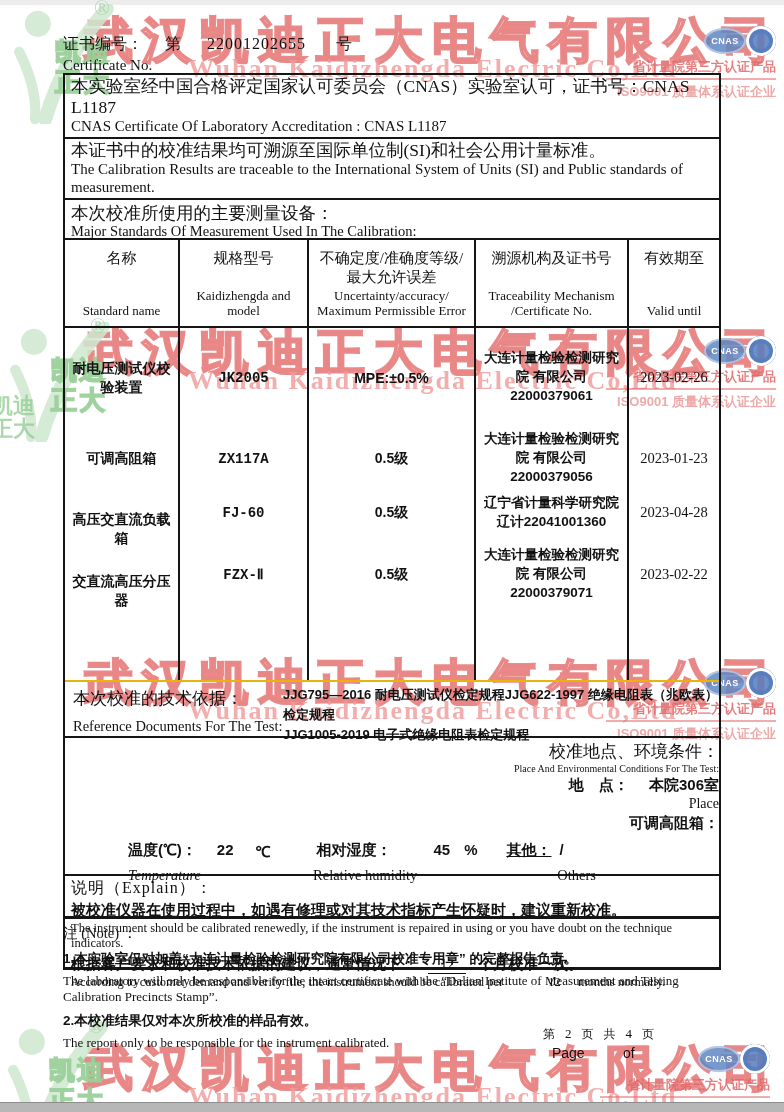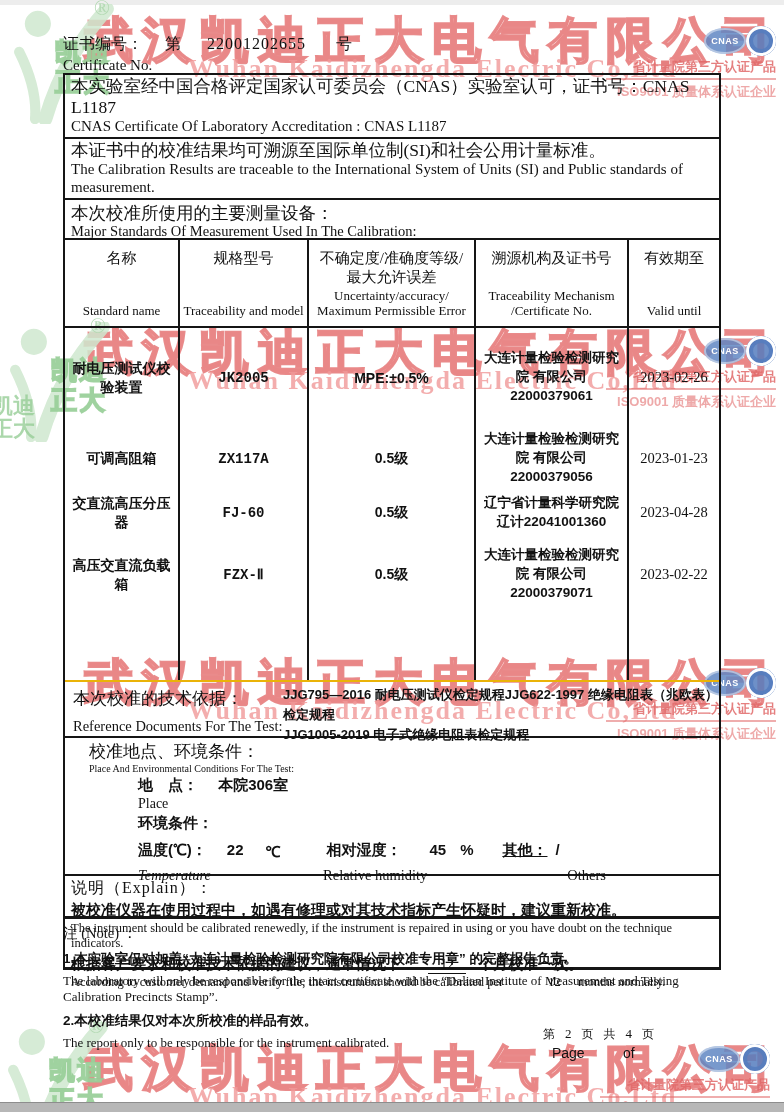--- a/index.html
+++ b/index.html
@@ -71,31 +71,31 @@
   .cell-acc{font-family:"Liberation Sans",sans-serif;font-weight:bold;font-size:14px;}
   .cell-src{font-family:"Liberation Sans",sans-serif;font-weight:bold;font-size:13.5px;line-height:1.4;}
   .cell-date{font-size:14.5px;}
 
   .ref-row{position:relative;border-top:2px solid #eab308;height:54px;}
   .ref-label{position:absolute;left:8px;top:5px;font-size:17px;}
   .ref-docs{position:absolute;left:218px;top:3px;font-family:"Liberation Sans",sans-serif;font-weight:bold;
             font-size:13px;line-height:1.55;width:436px;}
   .ref-en{position:absolute;left:8px;bottom:1px;font-size:14.5px;}
 
-  .env{border-top:2px solid #151515;height:138px;padding-left:24px;box-sizing:border-box;}
+  .env{border-top:2px solid #151515;height:138px;padding-left:14px;box-sizing:border-box;text-align:right;}
   .env-title-zh{font-size:17px;padding-top:2px;}
   .env-title-en{font-size:10px;}
   .env-ind{margin-left:49px;}
   .env-place{margin-top:2px;font-family:"Liberation Sans",sans-serif;font-weight:bold;font-size:15px;}
   .env-place .val{margin-left:16px;}
   .env-place-en{font-size:14px;margin-top:1px;}
   .env-cond{font-family:"Liberation Sans",sans-serif;font-weight:bold;font-size:15px;margin-top:2px;}
   .env-vals{display:flex;margin-top:8px;font-family:"Liberation Sans",sans-serif;font-weight:bold;font-size:15px;white-space:nowrap;}
   .env-vals .m1{margin-left:20px;} .env-vals .m2{margin-left:22px;} .env-vals .m3{margin-left:46px;}
-  .env-vals .m4{margin-left:28px;} .env-vals .m5{margin-left:14px;} .env-vals .m6{margin-left:29px;text-decoration:underline;} .env-vals .m7{margin-left:8px;}
+  .env-vals .m4{margin-left:42px;} .env-vals .m5{margin-left:14px;} .env-vals .m6{margin-left:29px;text-decoration:underline;} .env-vals .m7{margin-left:8px;}
   .env-vals-en{display:flex;margin-top:6px;font-size:14.5px;}
   .env-vals-en .e1{margin-left:49px;font-style:italic;} .env-vals-en .e2{margin-left:112px;} .env-vals-en .e3{margin-left:140px;}
 
   .explain{border-top:2px solid #151515;height:93px;padding:2px 6px 0 6px;box-sizing:border-box;}
   .exp-title{font-size:16px;letter-spacing:1px;}
   .exp-zh{font-family:"Liberation Sans",sans-serif;font-weight:bold;font-size:15px;margin-top:2px;}
   .exp-en{font-size:12.5px;margin-top:1px;}
   .exp-zh2{font-family:"Liberation Sans",sans-serif;font-weight:bold;font-size:15px;margin-top:4px;}
   .uval{display:inline-block;border-bottom:1.5px solid #111;padding:0 12px;margin:0 8px;
         font-family:"Liberation Serif",serif;font-weight:normal;font-size:14px;}
@@ -242,21 +242,21 @@
         </div>
 
         <div class="ctable">
           <div class="thead">
             <div class="hcell">
               <div class="h-zh">名称</div>
               <div class="h-en">Standard name</div>
             </div>
             <div class="hcell">
               <div class="h-zh">规格型号</div>
-              <div class="h-en">Traceability and model</div>
+              <div class="h-en">Kaidizhengda and model</div>
             </div>
             <div class="hcell">
               <div class="h-zh">
                 <div>不确定度/准确度等级/</div>
                 <div>最大允许误差</div>
               </div>
               <div class="h-en">
                 <div>Uncertainty/accuracy/</div>
                 <div>Maximum Permissible Error</div>
               </div>
@@ -271,22 +271,22 @@
             <div class="hcell">
               <div class="h-zh">有效期至</div>
               <div class="h-en">Valid until</div>
             </div>
           </div>
 
           <div class="tbody">
             <div class="bcol">
               <div class="bent rh1 cell-name">耐电压测试仪校验装置</div>
               <div class="bent rh2 cell-name">可调高阻箱</div>
+              <div class="bent rh4 cell-name">高压交直流负载箱</div>
               <div class="bent rh3 cell-name">交直流高压分压器</div>
-              <div class="bent rh4 cell-name">高压交直流负载箱</div>
             </div>
             <div class="bcol">
               <div class="bent rh1 cell-model">JK2005</div>
               <div class="bent rh2 cell-model">ZX117A</div>
               <div class="bent rh3 cell-model">FJ-60</div>
               <div class="bent rh4 cell-model">FZX-Ⅱ</div>
             </div>
             <div class="bcol">
               <div class="bent rh1 cell-acc">MPE:±0.5%</div>
               <div class="bent rh2 cell-acc">0.5级</div>
@@ -318,21 +318,21 @@
         </div>
 
         <div class="env">
           <div class="env-title-zh">校准地点、环境条件：</div>
           <div class="env-title-en">Place And Environmental Conditions For The Test:</div>
           <div class="env-place env-ind">
             <span>地　点：</span>
             <span class="val">本院306室</span>
           </div>
           <div class="env-place-en env-ind">Place</div>
-          <div class="env-cond env-ind">环境条件：</div>
+          <div class="env-cond env-ind">可调高阻箱：</div>
           <div class="env-vals env-ind">
             <span>温度(℃)：</span>
             <span class="m1">22</span>
             <span class="m2">℃</span>
             <span class="m3">相对湿度：</span>
             <span class="m4">45</span>
             <span class="m5">%</span>
             <span class="m6">其他：</span>
             <span class="m7">/</span>
           </div>

